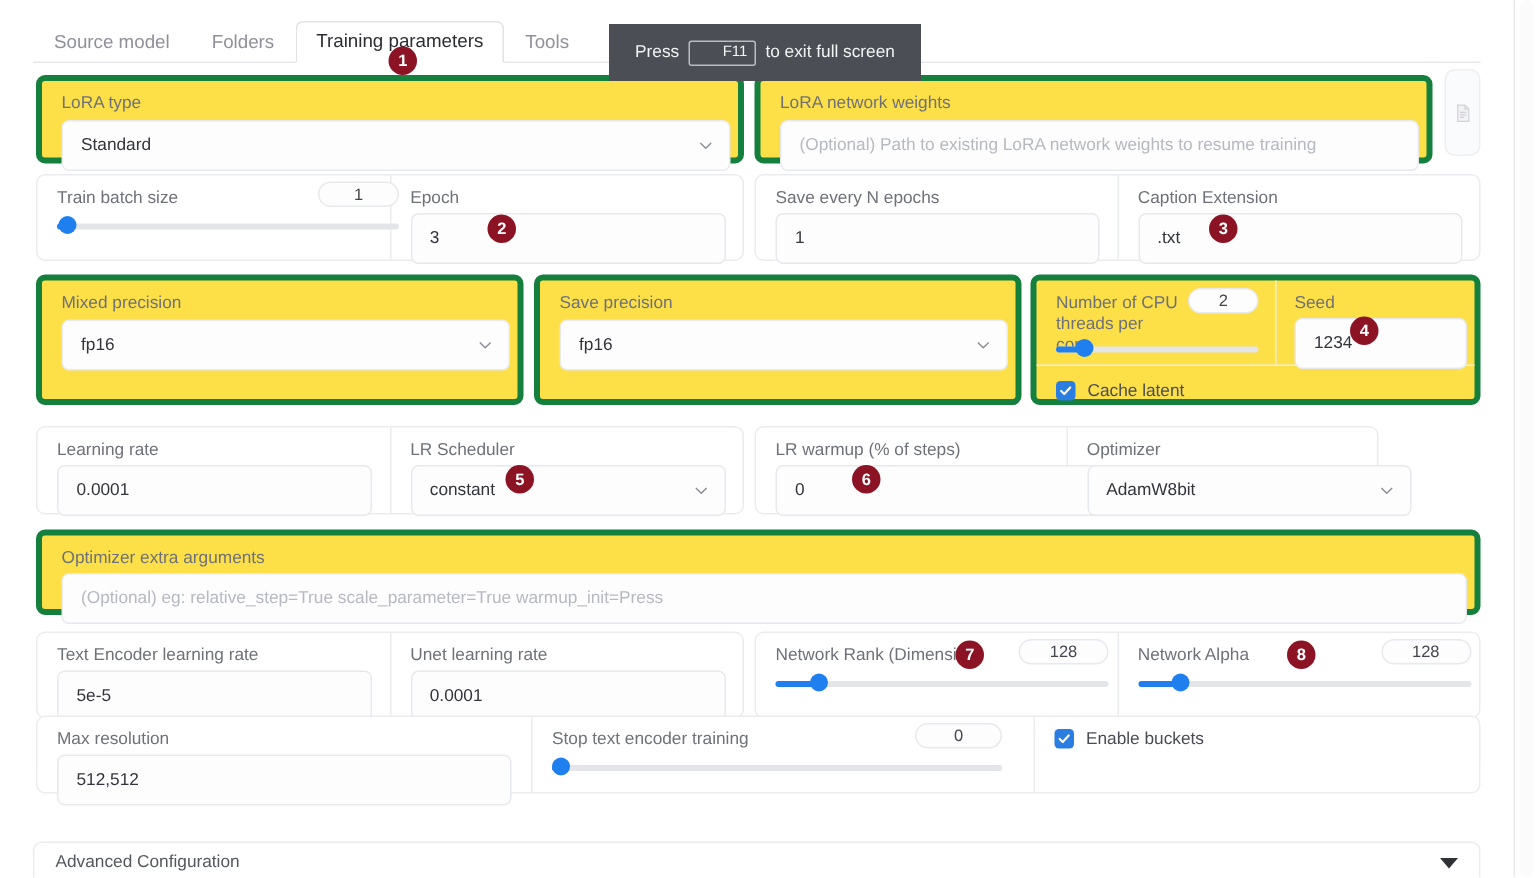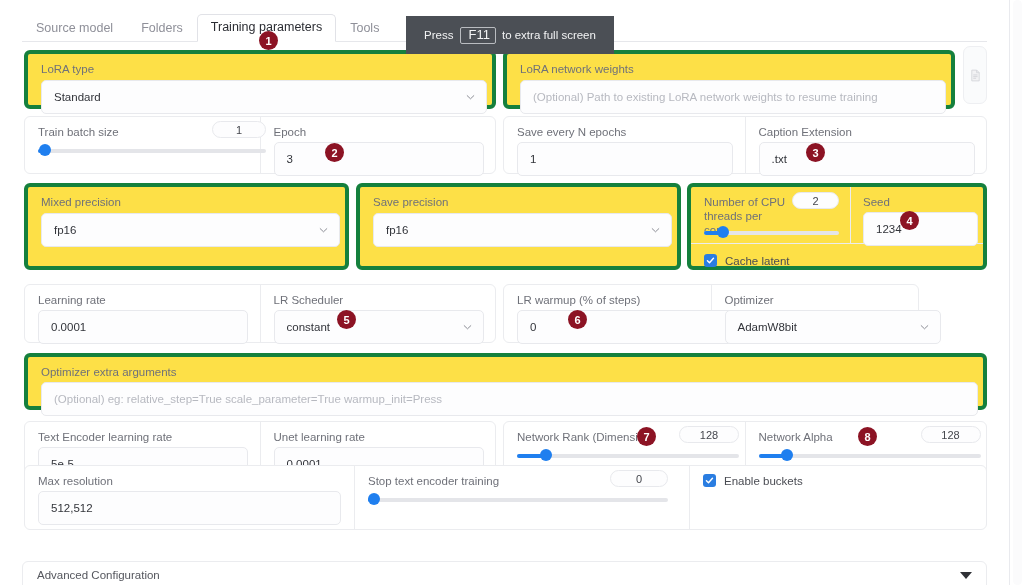--- a/index.html
+++ b/index.html
@@ -64,22 +64,22 @@
     background: #4b4f55;
     color: #f2f3f4;
     display: flex; align-items: center; justify-content: center;
     gap: 6px;
     font-size: 11.5px;
     z-index: 50;
   }
   .fs-key {
     border: 1px solid #b9bcc0;
     border-radius: 2px;
-    padding: 1px 5px 2px 8px;
-    font-size: 13px;
+    padding: 1px 5px 2px 22px;
+    font-size: 10px;
     line-height: 12px;
   }
 
   
   .panel {
     position: absolute;
     background: #fde047;
     border: 4px solid #15803d;
     border-radius: 6px;
   }
@@ -219,21 +219,21 @@
       <span>Training parameters</span>
     </div>
     <div class="tab">
       <span>Tools</span>
     </div>
   </div>
 
   <div class="fs-banner">
     <span>Press</span>
     <span class="fs-key">F11</span>
-    <span>to extra full screen</span>
+    <span>to exit full screen</span>
   </div>
 
   <div class="panel" style="left:24px; top:50px; width:472px; height:59px;">
     <div class="lbl" style="left:13px; top:8px;">LoRA type</div>
     <div class="fld" style="left:13px; top:26px; width:446px; height:26px;">
       <span>Standard</span>
       <svg class="chev" viewBox="0 0 10 10">
         <path d="M1 3.2 L5 7 L9 3.2" fill="none" stroke="#8b8d95" stroke-width="1.1"></path>
       </svg>
     </div>
@@ -406,21 +406,21 @@
       <div class="lbl" style="left:13px; top:8px;">Network Alpha</div>
       <div class="numbox" style="left:175px; top:4px; width:60px; height:17px;">128</div>
       <div class="slider" style="left:13px; top:27px; width:222px;">
         <div class="strack"></div>
         <div class="sfill" style="width:13%;"></div>
         <div class="sknob" style="left:13%;"></div>
       </div>
     </div>
   </div>
 
-  <div class="group" style="left:24px; top:465px; width:963px; height:65px;">
+  <div class="group" style="left:24px; top:477px; width:963px; height:52px;">
     <div class="cell" style="flex:0 0 330px;">
       <div class="lbl" style="left:13px; top:8px;">Max resolution</div>
       <div class="fld" style="left:13px; top:25px; width:303px; height:26px;">
         <span>512,512</span>
       </div>
     </div>
     <div class="cell" style="flex:0 0 335px;">
       <div class="lbl" style="left:13px; top:8px;">Stop text encoder training</div>
       <div class="numbox" style="left:255px; top:4px; width:58px; height:17px;">0</div>
       <div class="slider" style="left:13px; top:27px; width:300px;">

